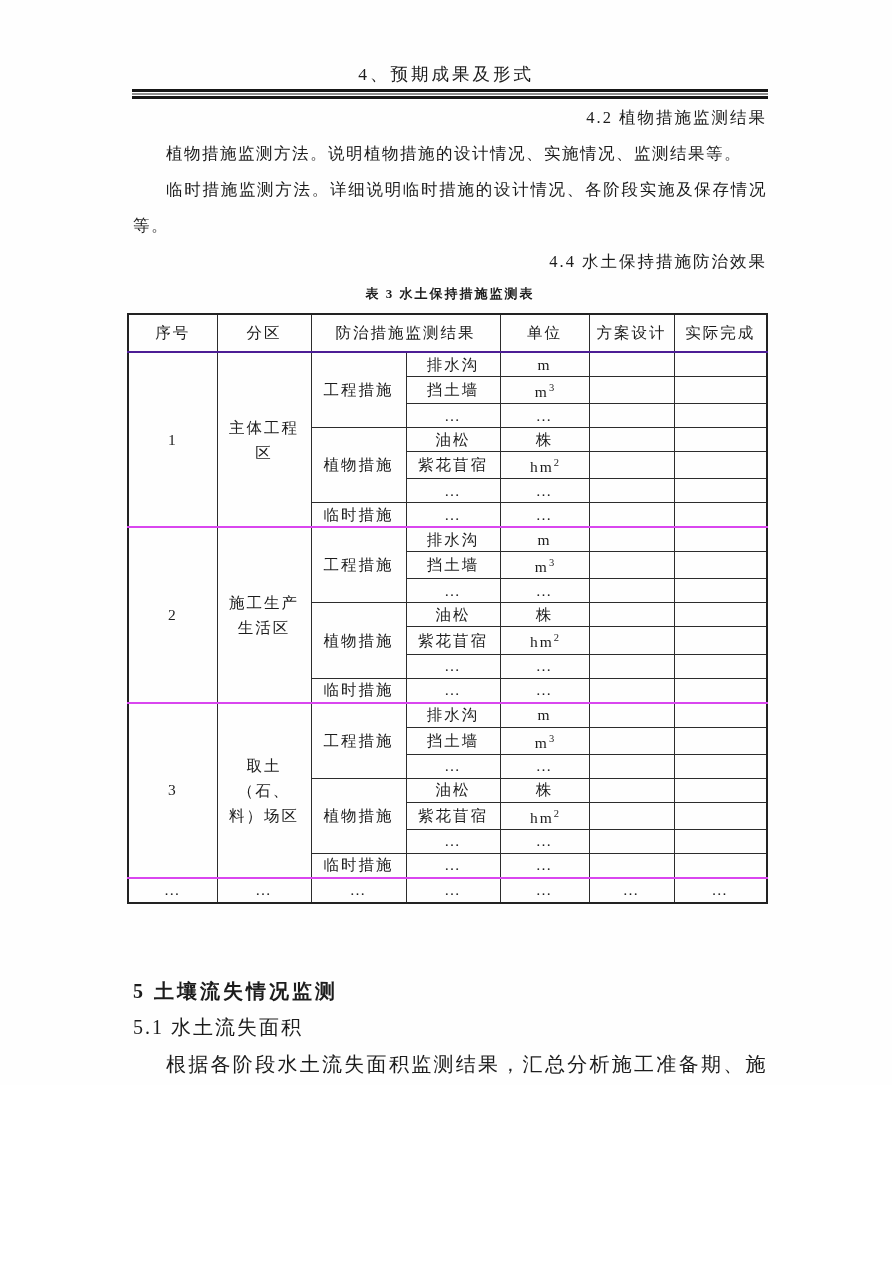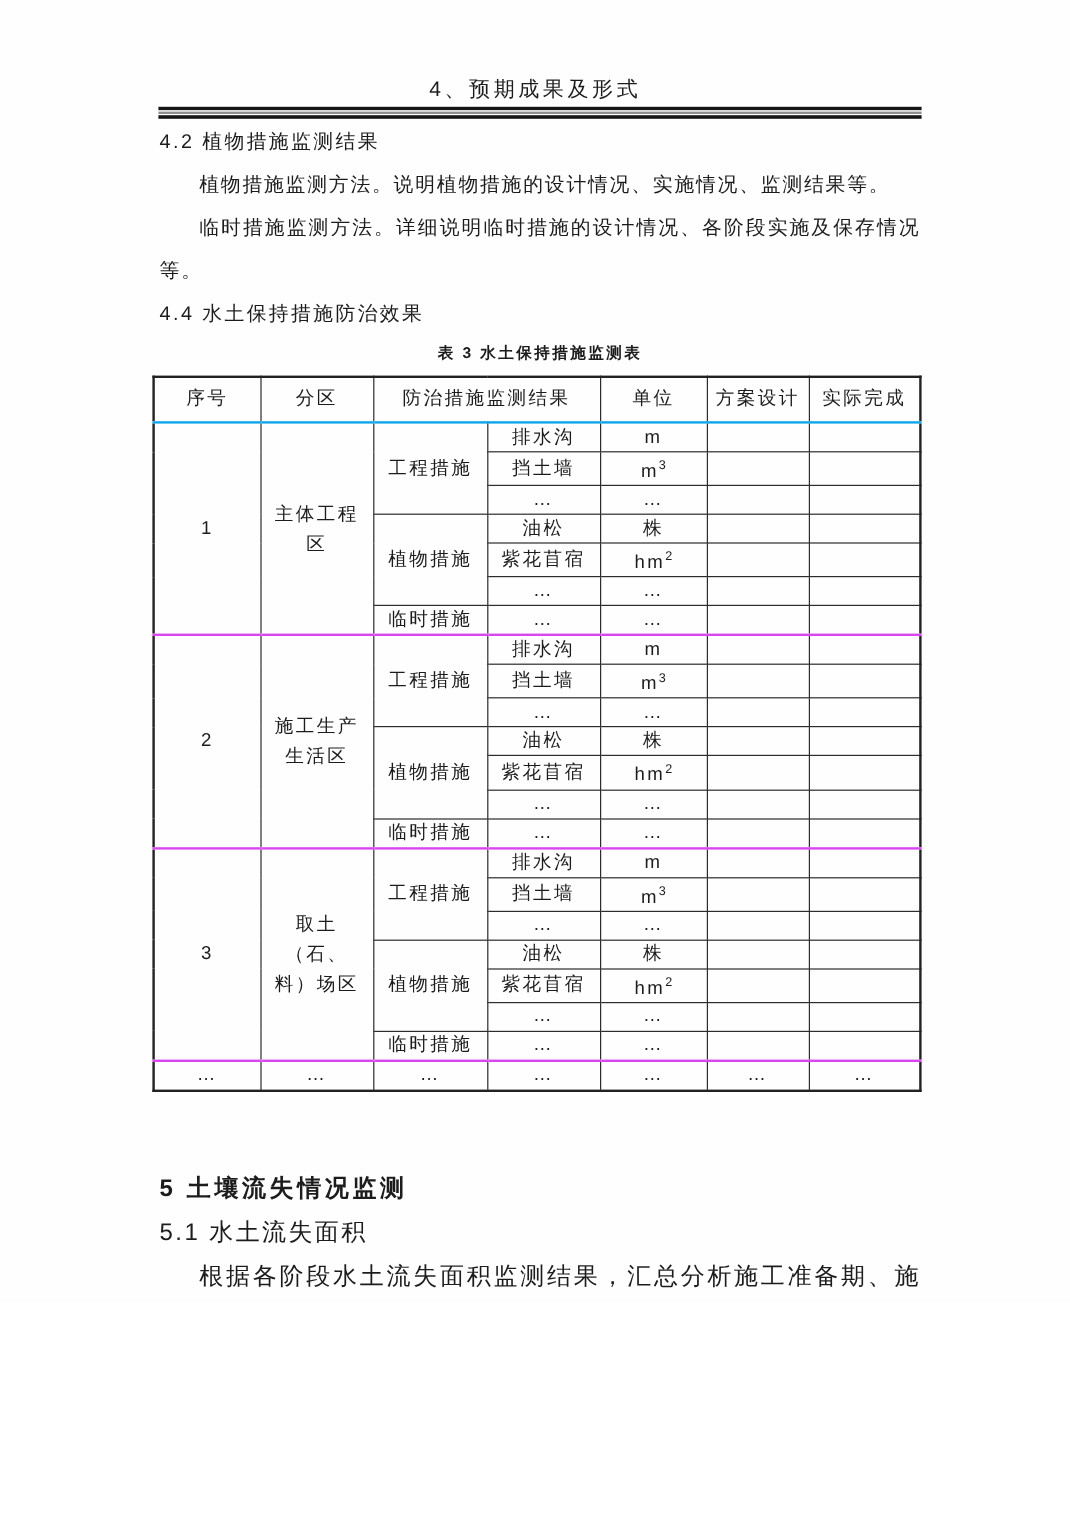--- a/index.html
+++ b/index.html
@@ -1,58 +1,58 @@
 <!DOCTYPE html>
 <html><head>
 <meta charset="utf-8">
 <style>
   html,body{margin:0;padding:0;background:#ffffff;}
   .page{
     position:relative;
     width:892px;height:1085px;
     background:#fefefe;
-    font-family:Liberation Sans, sans-serif;
+    font-family:Liberation Serif, serif;
     color:#1c1c1c;
     overflow:hidden;
   }
   
   .header-title{
     position:absolute;top:62px;left:0;width:892px;
     text-align:center;font-size:17.5px;letter-spacing:3px;
   }
   .header-rule{position:absolute;top:89px;left:132px;width:636px;}
   .header-rule .b1{height:3px;background:#161616;}
   .header-rule .gap{height:1px;background:#fff;}
   .header-rule .b2{height:2px;background:#8f8f8f;}
   .header-rule .b3{height:3px;background:#161616;}
   
   .text-col{
     position:absolute;top:100px;left:133px;width:634px;
     font-size:16.5px;line-height:36px;letter-spacing:1.5px;
   }
   .text-col p{margin:0;padding:0;}
-  p.heading{text-align:left;letter-spacing:2px;}
+  p.heading{text-align:right;letter-spacing:2px;}
   p.body{text-align:justify;text-indent:33px;}
   .tbl-title{
     margin-top:-6px;line-height:28px;
     text-align:center;font-weight:bold;font-size:13px;letter-spacing:2px;
   }
   
   table.monitor{
     border-collapse:collapse;
     margin-left:-6px;margin-top:5px;
     width:639px;table-layout:fixed;
     font-size:15.5px;letter-spacing:2px;
   }
   table.monitor th,table.monitor td{
     border:1px solid #2c2c2c;
     text-align:center;vertical-align:middle;
     padding:0 3px;overflow:hidden;
   }
-  table.monitor th{height:23px;font-weight:normal;border-bottom:2px solid #0ea5e9;text-align:center;}
+  table.monitor th{height:23px;font-weight:normal;border-bottom:2px solid #4c1d95;text-align:center;}
   table.monitor td{height:23px;line-height:22px;}
   table.monitor td div{line-height:25px;}
   table.monitor{border:2px solid #222;}
   tr.gs td{border-top:2px solid #d946ef;}
   table.monitor sup{font-size:10.5px;letter-spacing:0;}
   
   .sec5{
     position:absolute;top:973px;left:133px;width:634px;
     font-size:20px;line-height:36px;letter-spacing:1.5px;
   }

